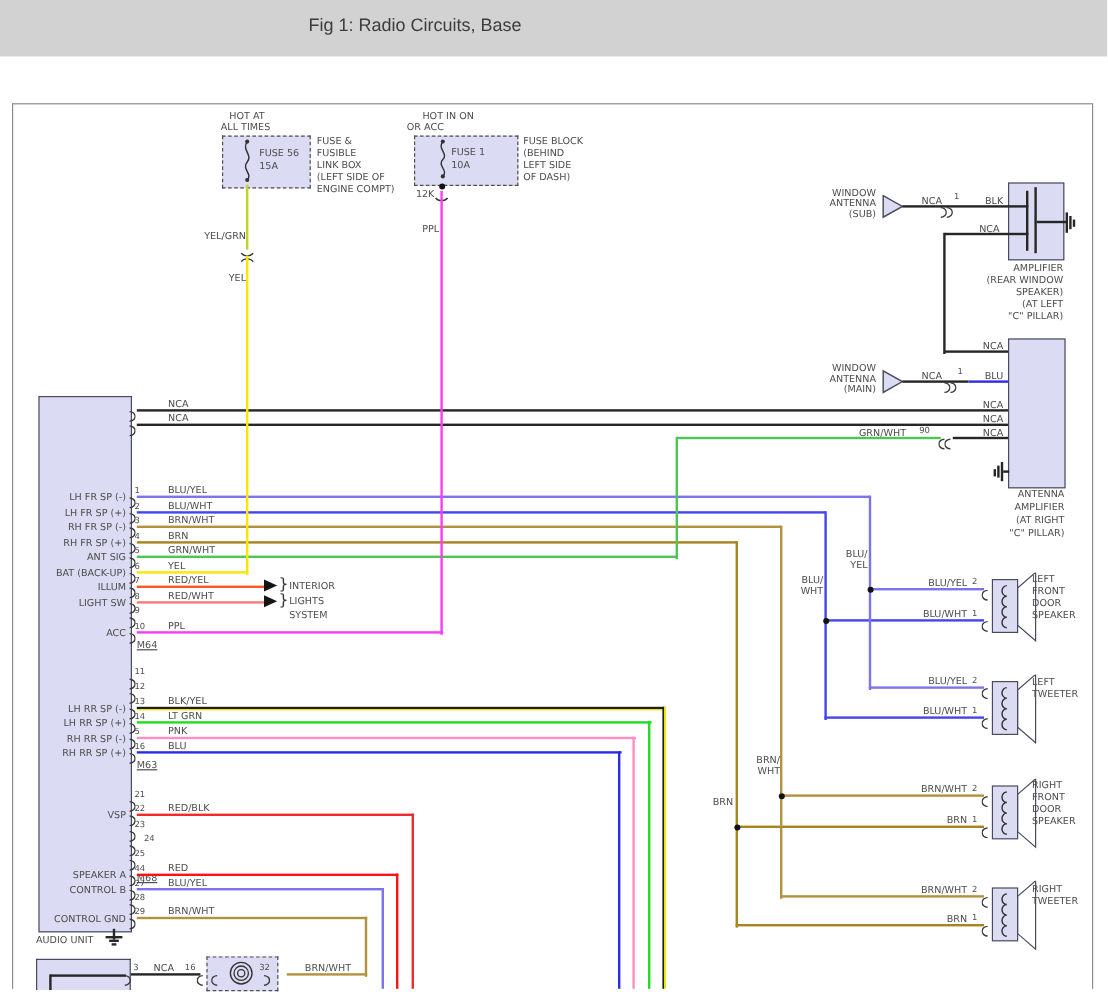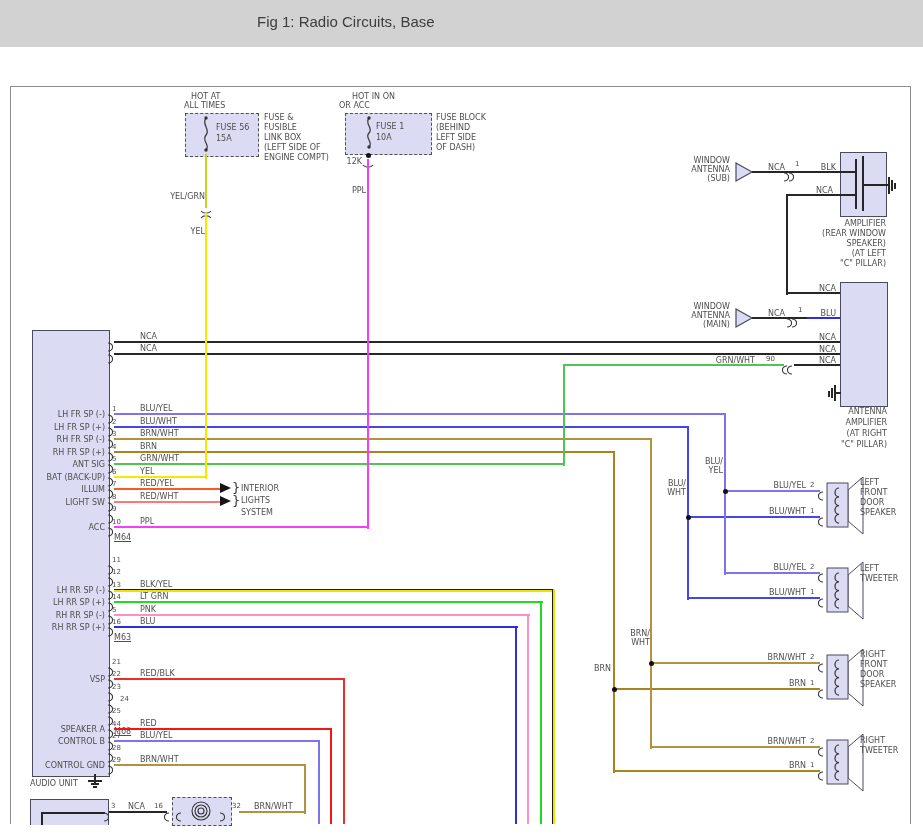--- a/index.html
+++ b/index.html
@@ -337,21 +337,21 @@
   <div class="box" style="left:30px;top:799px;width:77px;height:25px;border-bottom:none"></div>
   <span class="t t7" style="left:111px;top:802px">3</span>
   <span class="t" style="left:128px;top:802px">NCA</span>
   <span class="t t7" style="left:154px;top:802px">16</span>
   <div class="box dash" style="left:172px;top:797px;width:58px;height:27px"></div>
   <span class="pa" style="left:190px;top:800px"><svg width="23" height="23">
         <circle cx="11" cy="11" r="3" fill="none" stroke="#333" stroke-width="1.1"></circle>
         <circle cx="11" cy="11" r="6" fill="none" stroke="#333" stroke-width="1.1"></circle>
         <circle cx="11" cy="11" r="9" fill="none" stroke="#333" stroke-width="1.1"></circle>
       </svg></span>
-  <span class="t t7" style="left:232px;top:802px">32</span>
+  <span class="t t7" style="left:216px;top:802px">32</span>
   <span class="t" style="left:254px;top:802px">BRN/WHT</span>
 
   <div id="wires">
       <i class="w k" style="left: 114px; top: 341px; width: 726px; height: 2px;"></i>
       <i class="w k" style="left: 114px; top: 353px; width: 726px; height: 2px;"></i>
       <i class="w k" style="left: 752px; top: 171px; width: 105px; height: 2px;"></i>
       <i class="w k" style="left: 752px; top: 317px; width: 55px; height: 2px;"></i>
       <i class="w blu" style="left: 807px; top: 317px; width: 33px; height: 2px;"></i>
       <i class="w k" style="left: 787px; top: 194px; width: 70px; height: 2px;"></i>
       <i class="w k" style="left: 787px; top: 292px; width: 53px; height: 2px;"></i>

